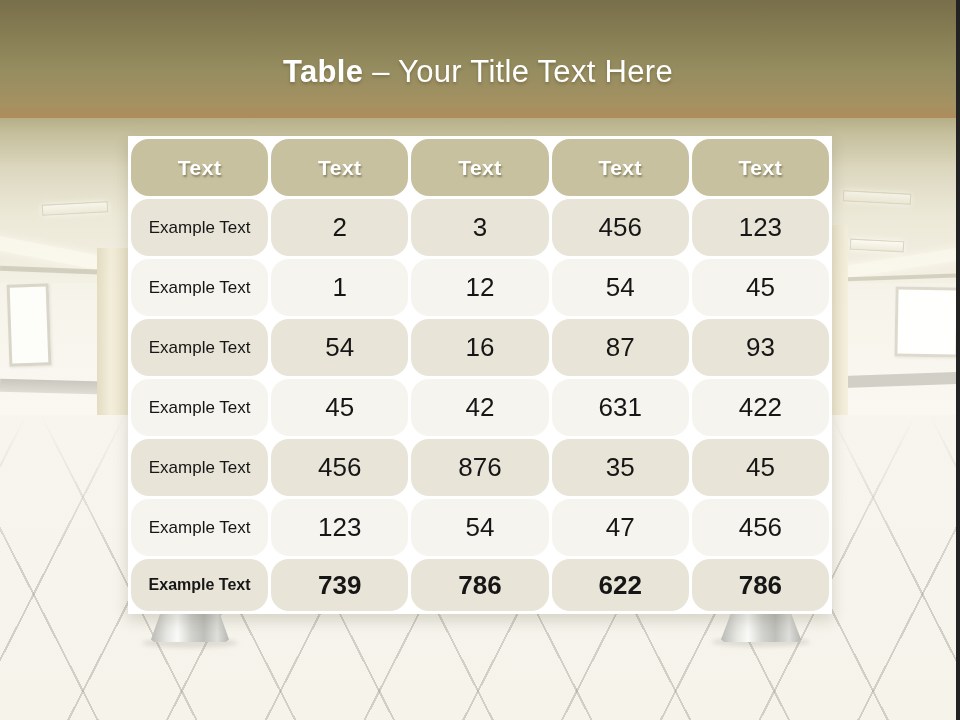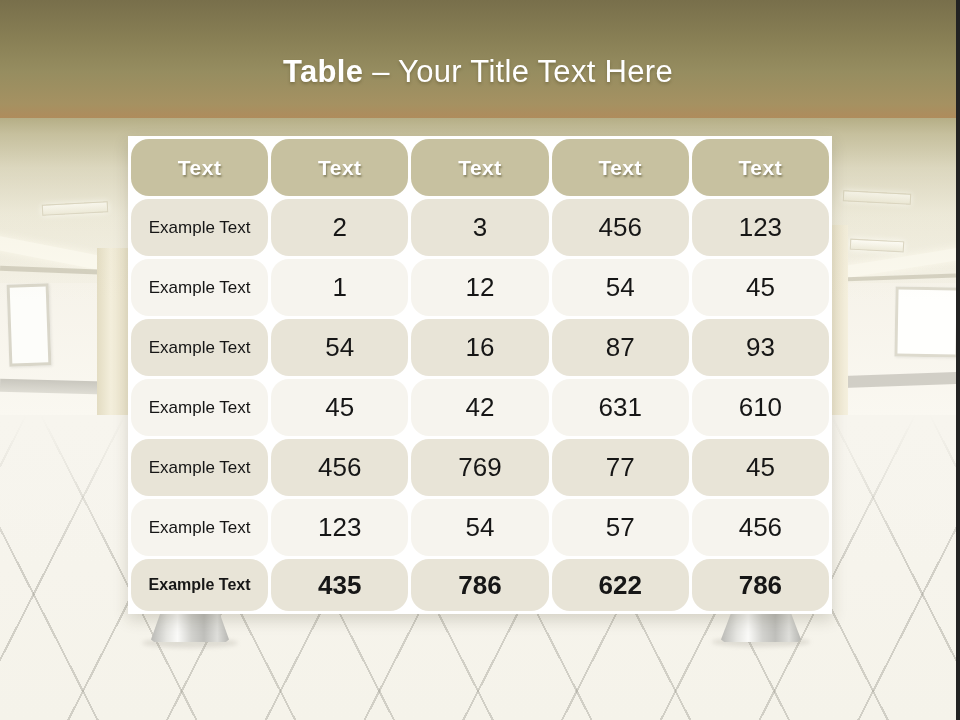--- a/index.html
+++ b/index.html
@@ -166,41 +166,41 @@
       <div class="cell vcell">16</div>
       <div class="cell vcell">87</div>
       <div class="cell vcell">93</div>
     </div>
 
     <div class="trow r-b">
       <div class="cell lcell">Example Text</div>
       <div class="cell vcell">45</div>
       <div class="cell vcell">42</div>
       <div class="cell vcell">631</div>
-      <div class="cell vcell">610</div>
+      <div class="cell vcell">422</div>
     </div>
 
     <div class="trow r-a">
       <div class="cell lcell">Example Text</div>
       <div class="cell vcell">456</div>
-      <div class="cell vcell">769</div>
-      <div class="cell vcell">77</div>
+      <div class="cell vcell">876</div>
+      <div class="cell vcell">35</div>
       <div class="cell vcell">45</div>
     </div>
 
     <div class="trow r-b">
       <div class="cell lcell">Example Text</div>
       <div class="cell vcell">123</div>
       <div class="cell vcell">54</div>
-      <div class="cell vcell">57</div>
+      <div class="cell vcell">47</div>
       <div class="cell vcell">456</div>
     </div>
 
     <div class="trow r-a r-last">
       <div class="cell lcell">Example Text</div>
-      <div class="cell vcell">435</div>
+      <div class="cell vcell">739</div>
       <div class="cell vcell">786</div>
       <div class="cell vcell">622</div>
       <div class="cell vcell">786</div>
     </div>
   </div>
 
 </div>
 
 </body></html>

